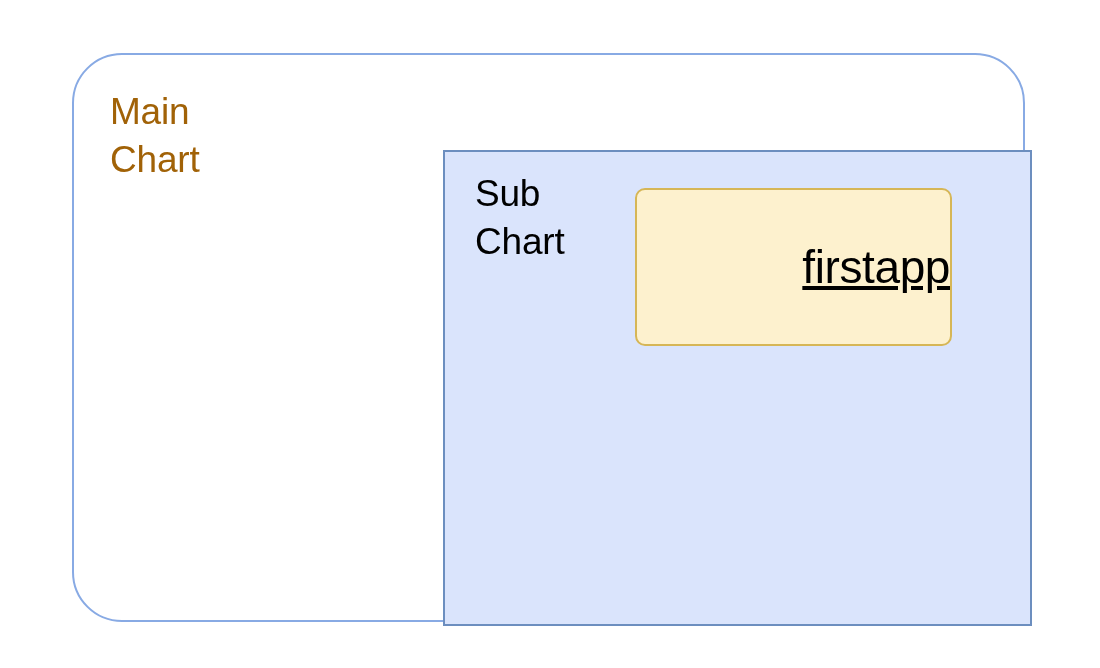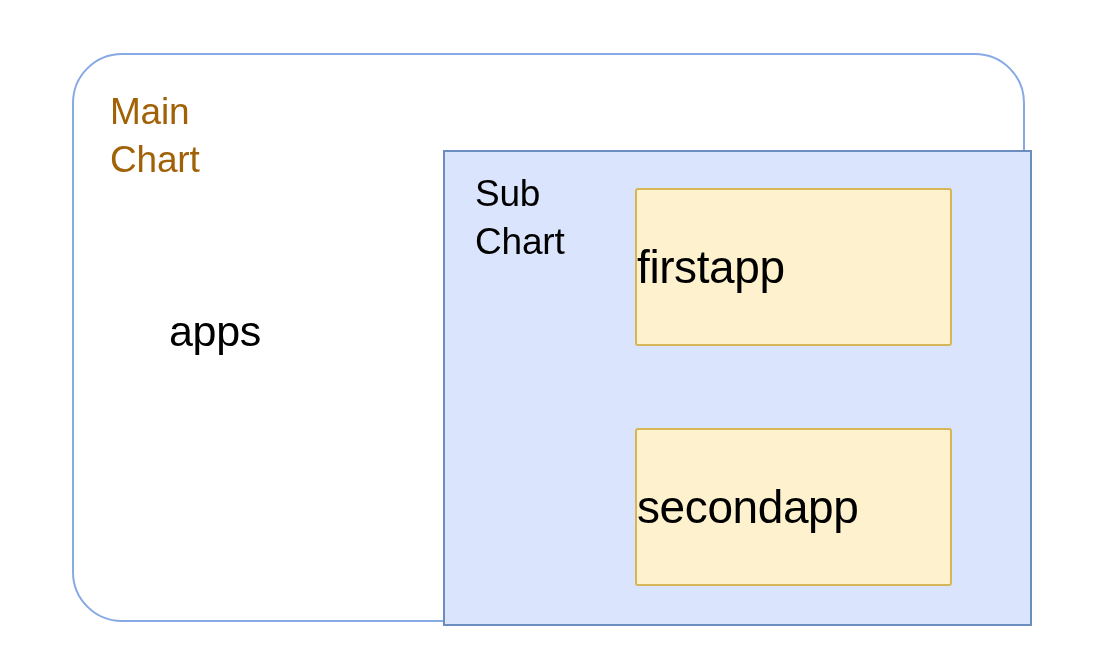--- a/index.html
+++ b/index.html
@@ -77,24 +77,25 @@
     white-space: pre-line;
     letter-spacing: -0.2px;
   }
 
   
   .app-node {
     position: absolute;
     box-sizing: border-box;
     background: #fdf1ce;
     border: 2px solid #d6b656;
-    border-radius: 3px;
+    border-radius: 10px;
     display: flex;
     align-items: center;
-    justify-content: flex-start;
+    justify-content: flex-end;
+    text-decoration: underline;
   }
   .app-node .app-label {
     font-size: 46px;
     line-height: 50px;
     color: #000000;
     letter-spacing: -0.4px;
   }
 
   .app-node.firstapp {
     left: 190px;
@@ -118,26 +119,22 @@
 
     <div class="sub-chart-box">
 
       <div class="sub-chart-label">Sub
 Chart</div>
 
       <div class="app-node firstapp">
         <span class="app-label">firstapp</span>
       </div>
 
-      <div class="app-node secondapp">
-        <span class="app-label">secondapp</span>
-      </div>
 
     </div>
 
   </div>
 
   <div class="main-chart-label">Main
 Chart</div>
 
-  <div class="apps-label">apps</div>
 
 </div>
 
 </body></html>

